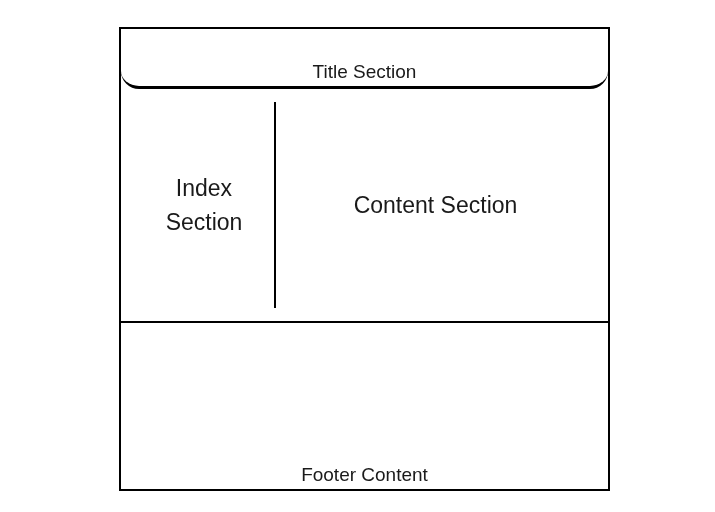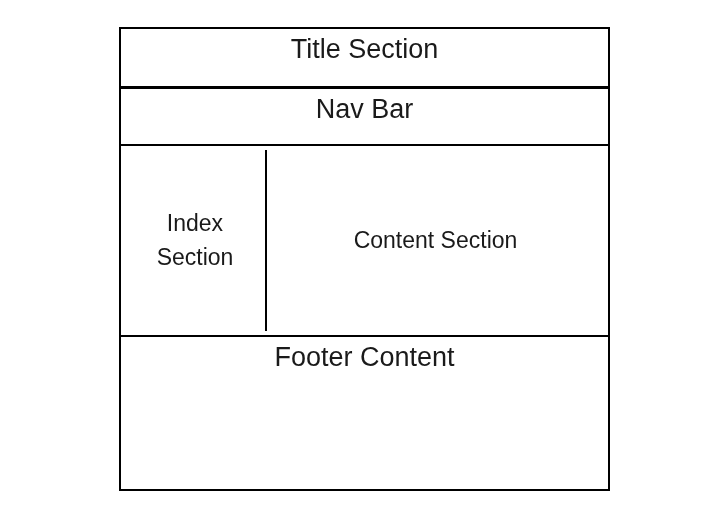--- a/index.html
+++ b/index.html
@@ -24,43 +24,44 @@
     height: 464px;
     box-sizing: border-box;
     border: 2px solid #000000;
     background: #ffffff;
     display: flex;
     flex-direction: column;
   }
   .row {
     box-sizing: border-box;
     display: flex;
-    align-items: flex-start;
+    align-items: flex-end;
     justify-content: center;
-    font-size: 27px;
+    font-size: 19px;
     line-height: 1.5;
     text-align: center;
+    border-radius: 18px;
   }
   .row-title {
     height: 60px;
     border-bottom: 3px solid #000000;
     flex: 0 0 auto;
   }
   .row-nav {
     height: 57px;
     border-bottom: 2px solid #000000;
     flex: 0 0 auto;
   }
   .row-middle {
     flex: 1 1 auto;
     display: flex;
     flex-direction: row;
     align-items: stretch;
     border-bottom: 2px solid #000000;
-    padding: 4px;
+    padding: 13px;
   }
   .col-index {
     box-sizing: border-box;
     flex: 0 0 142px;
     border-right: 2px solid #000000;
     display: flex;
     align-items: center;
     justify-content: center;
     font-size: 23px;
     line-height: 1.5;
@@ -86,23 +87,20 @@
 </head>
 <body>
 
 <div class="stage">
   <div class="wireframe">
 
     <div class="row row-title">
       <span class="label">Title Section</span>
     </div>
 
-    <div class="row row-nav">
-      <span class="label">Nav Bar</span>
-    </div>
 
     <div class="row-middle">
       <div class="col-index">
         <span class="label">Index Section</span>
       </div>
       <div class="col-content">
         <span class="label">Content Section</span>
       </div>
     </div>
 

